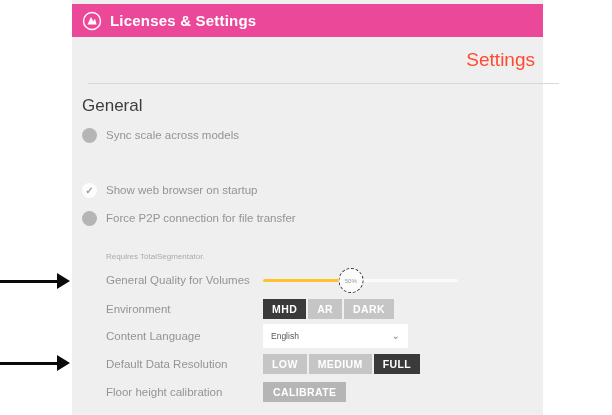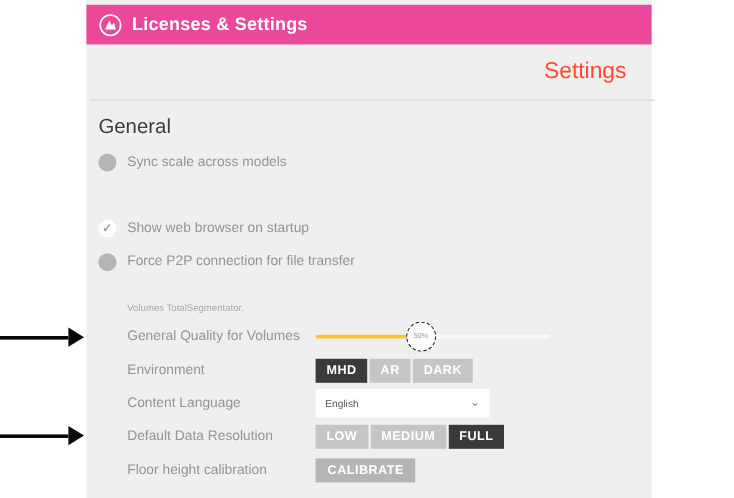--- a/index.html
+++ b/index.html
@@ -7,21 +7,21 @@
     font-family:"Liberation Sans", sans-serif; overflow:hidden; }
   .stage { position:relative; width:612px; height:415px; }
 
   
   .panel { position:absolute; left:72px; top:0; width:471px; height:415px; background:#efefef; }
 
   .appbar { position:absolute; left:0; top:4px; width:100%; height:33px; background:#ec4899;
     display:flex; align-items:center; padding-left:10px; }
   .appbar-title { color:#ffffff; font-size:15px; font-weight:bold; letter-spacing:.2px; margin-left:8px; }
 
-  .subheader { position:absolute; left:3px; top:37px; width:100%; height:47px;
+  .subheader { position:absolute; left:16px; top:37px; width:100%; height:47px;
     border-bottom:1px solid #d8d8d8; display:flex; align-items:center; justify-content:flex-end;
     padding-right:24px; }
   .subheader-title { color:#ff4a31; font-size:19px; }
 
   .general-heading { position:absolute; left:10px; top:96px; font-size:17px; color:#3d3d3d; }
 
   .toggle-row { position:absolute; left:10px; height:18px; display:flex; align-items:center; }
   .dot { width:15px; height:15px; border-radius:50%; background:#b5b5b5; display:inline-flex;
     align-items:center; justify-content:center; flex:0 0 15px; }
   .dot.checked { background:#fdfdfd; color:#9a9a9a; font-size:10px; font-weight:bold; }
@@ -90,21 +90,21 @@
     <div class="toggle-row" style="top:181px">
       <span class="dot checked">✓</span>
       <span class="rlabel">Show web browser on startup</span>
     </div>
 
     <div class="toggle-row" style="top:209px">
       <span class="dot"></span>
       <span class="rlabel">Force P2P connection for file transfer</span>
     </div>
 
-    <div class="subnote">Volumes TotalSegmentator.</div>
+    <div class="subnote">Requires TotalSegmentator.</div>
 
     <div class="ctl-row" style="top:269px">
       <span class="ctl-label">General Quality for Volumes</span>
       <div class="slider">
         <div class="slider-track"></div>
         <div class="slider-fill" style="width: 45%;"></div>
         <div class="slider-handle" style="left: 45%;">
           <span>50%</span>
         </div>
       </div>

